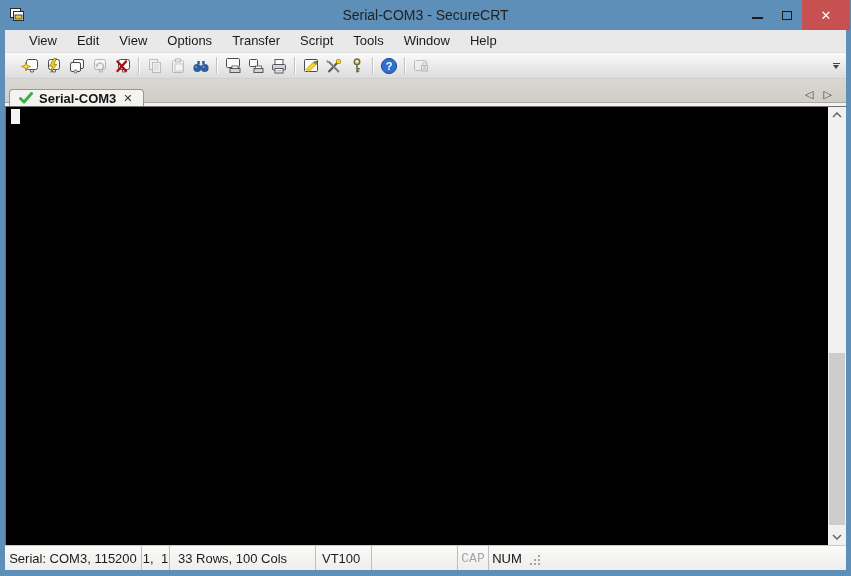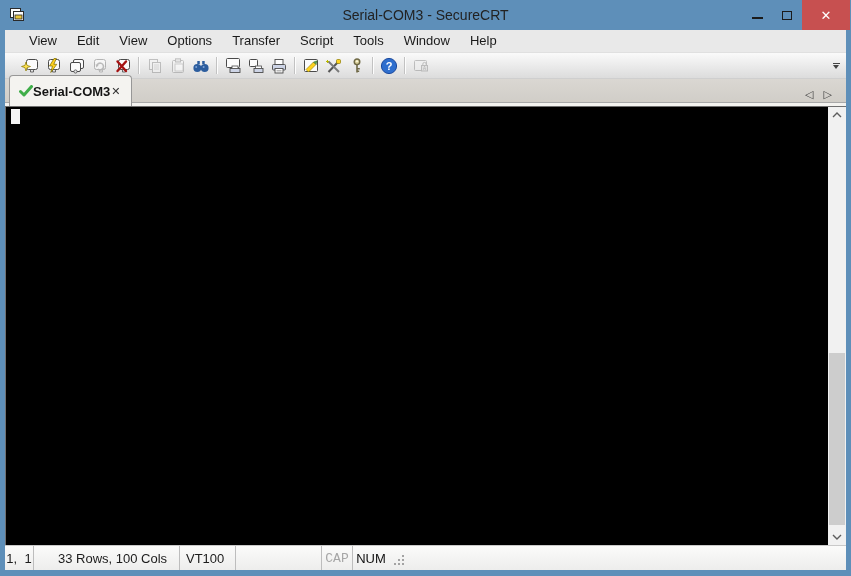--- a/index.html
+++ b/index.html
@@ -57,24 +57,24 @@
   
   .tabbar {
     height:27px; background:linear-gradient(#dad7d2,#cfccc6);
     position:relative; flex:0 0 auto; display:flex; align-items:flex-end;
   }
   .tab-strip-bottom {
     position:absolute; left:0; right:0; bottom:0; height:4px;
     background:#f4f3f0; border-top:1px solid #a9a9a9;
   }
   .tab {
-    position:relative; z-index:2; margin-left:4px; height:31px;
+    position:relative; z-index:2; margin-left:4px; height:17px;
     background:#f4f3f0; border:1px solid #979797; border-bottom:none;
     border-radius:4px 4px 0 0;
-    display:flex; align-items:center; gap:0; padding:8px 9px;
+    display:flex; align-items:center; gap:6px; padding:8px 9px;
   }
   .tab-label { font-size:13px; font-weight:bold; color:#151515; }
   .tab-close { font-size:11px; color:#333; padding:0 1px; line-height:1; }
   .tab-arrows { margin-left:auto; z-index:2; display:flex; gap:10px; align-items:center; padding:0 14px 6px 0; }
   .tab-arrow { font-size:11px; color:#3c3c3c; line-height:1; }
 
   
   .terminal-row {
     flex:1 1 auto; display:flex; min-height:0;
     border-top:1px solid #6f6f6f; border-left:1px solid #6f6f6f;
@@ -93,21 +93,21 @@
   .statusbar {
     height:25px; flex:0 0 auto; background:linear-gradient(#fbfbfa,#ededec);
     border-top:1px solid #c9c9c9;
     display:flex; align-items:stretch; font-size:13px; color:#1c1c1c;
   }
   .sb-cell { display:flex; align-items:center; white-space:pre; }
   .sb-cell + .sb-cell { border-left:1px solid #bdbdbd; }
   .sb-ready { flex:1 1 auto; padding-left:9px; }
   .sb-serial { width:136px; justify-content:center; border-left:none !important; }
   .sb-cursor { width:28px; justify-content:center;text-align:right; }
-  .sb-size { width:146px; padding-left:24px; }
+  .sb-size { width:146px; padding-left:8px; }
   .sb-emul { width:56px; padding-left:6px; }
   .sb-empty { width:86px; }
   .sb-cap { width:31px; justify-content:center; color:#a6a6a6;font-family:Liberation Mono, monospace; }
   .sb-num { width:37px; justify-content:center; color:#111; }
   .sb-grip { width:20px; position:relative; border-left:none !important; }
   .grip-dot {
     position:absolute; right:5px; bottom:5px; width:2px; height:2px; background:#a3a3a3;
     box-shadow:-4px 0 0 #a3a3a3, -8px 0 0 #a3a3a3, 0 -4px 0 #a3a3a3, -4px -4px 0 #a3a3a3, 0 -8px 0 #a3a3a3;
   }
 
@@ -326,20 +326,21 @@
         <div class="vs-thumb"></div>
         <div class="vs-arrow">
           <svg width="10" height="6" viewBox="0 0 10 6">
               <path d="M1 1 L5 5 L9 1" fill="none" stroke="#5d5d5d" stroke-width="1.4"></path>
             </svg>
         </div>
       </div>
     </div>
 
     <div class="statusbar">
+      <div class="sb-cell sb-serial">Serial: COM3, 115200</div>
       <div class="sb-cell sb-cursor">1,  1</div>
       <div class="sb-cell sb-size">33 Rows, 100 Cols</div>
       <div class="sb-cell sb-emul">VT100</div>
       <div class="sb-cell sb-empty"></div>
       <div class="sb-cell sb-cap">CAP</div>
       <div class="sb-cell sb-num">NUM</div>
       <div class="sb-cell sb-grip">
         <span class="grip-dot"></span>
       </div>
     </div>

